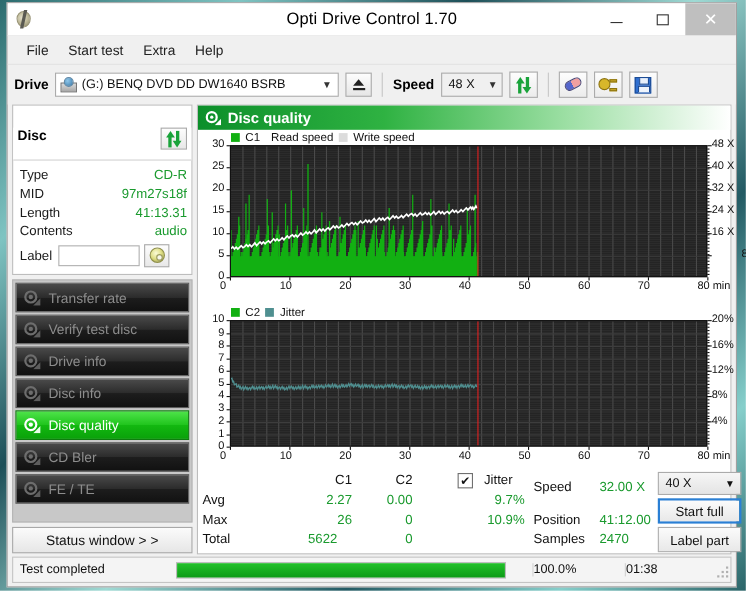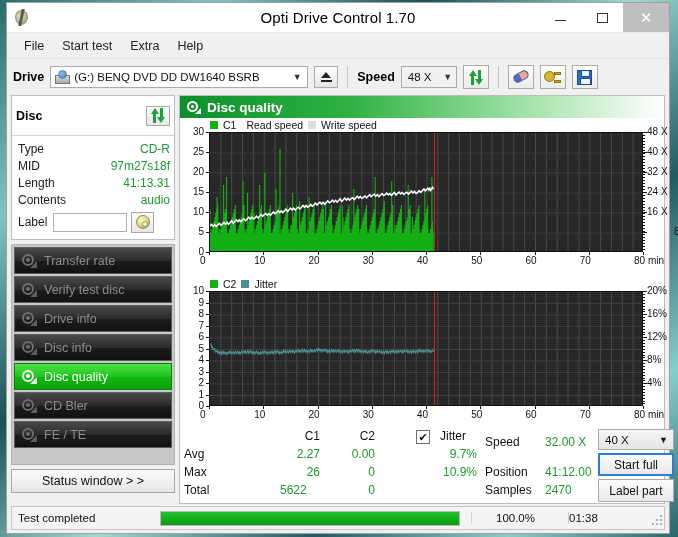--- a/index.html
+++ b/index.html
@@ -141,22 +141,22 @@
   .ico-save .sh { position:absolute; left:3px; top:0; width:9px;height:6px;background:#e8f0fb;border:1px solid #1d4c95;border-top:0;}
   .ico-save .lb { position:absolute; left:2px; bottom:0; width:11px;height:6px;background:#eef4fc;border:1px solid #1d4c95;border-bottom:0;}
   
   #content { flex: 1; display: flex; padding: 0 4px 0 4px; gap: 4px; min-height: 0; }
   
   #leftcol { width: 164px; display: flex; flex-direction: column; flex: none; }
   #disc-panel {
     border: 1px solid #bdbdbd; background: #fff;
   }
   #disc-head {
-    height: 40px; display: flex; align-items: center; padding: 0 4px;
-    border-bottom: 1px solid #d2d2d2; background:#fff;
+    height: 30px; display: flex; align-items: flex-start; padding: 0 4px;
+    border-bottom: 1px solid #d2d2d2; background:#fff;margin-top:20px;
   }
   #disc-head .t { font-size: 12.5px; font-weight: bold; color: #000; }
   #disc-refresh {
     margin-left: auto; width: 24px; height: 20px; border: 1px solid #a8a8a8;
     background: linear-gradient(#fdfdfd,#e8e8e8); display:flex;align-items:center;justify-content:center;
   }
   .disc-rows { padding: 4px 4px 5px 6px; }
   .disc-row { display:flex; align-items:center; font-size:12px; height:17px; }
   .disc-row .k { color:#1a1a1a; }
   .disc-row .v { margin-left:auto; color:#1a9a2e; }
@@ -270,21 +270,21 @@
   #statusbar {
     flex:none; height: 24px; margin: 2px 4px 3px 4px;
     border: 1px solid #c4c4c4; background: #f4f4f4;
     display: flex; align-items: center; font-size: 11.5px; color:#111;
   }
   #sb-text { padding-left: 6px; width: 148px; }
   #sb-prog-wrap {
     width: 300px; height: 15px; border:1px solid #b9b9b9; background:#fff; position:relative;
   }
   #sb-prog { height:100%; background: linear-gradient(#22c12a,#0c9b16); }
-  #sb-pct { width:64px; text-align:right; border-left:1px solid #d2d2d2; margin-left:11px; }
+  #sb-pct { width:64px; text-align:left; border-left:1px solid #d2d2d2; margin-left:24px; }
   #sb-time { margin-left:auto; width:80px; padding-right:6px; border-left:1px solid #d2d2d2;}
   #sb-grip { width:14px;height:14px;position:relative;margin-right:2px; }
   #sb-grip i{position:absolute;width:2px;height:2px;background:#b0b0b0;}
 </style>
 </head>
 <body>
 
 <div id="window">
 
   <div id="titlebar">

